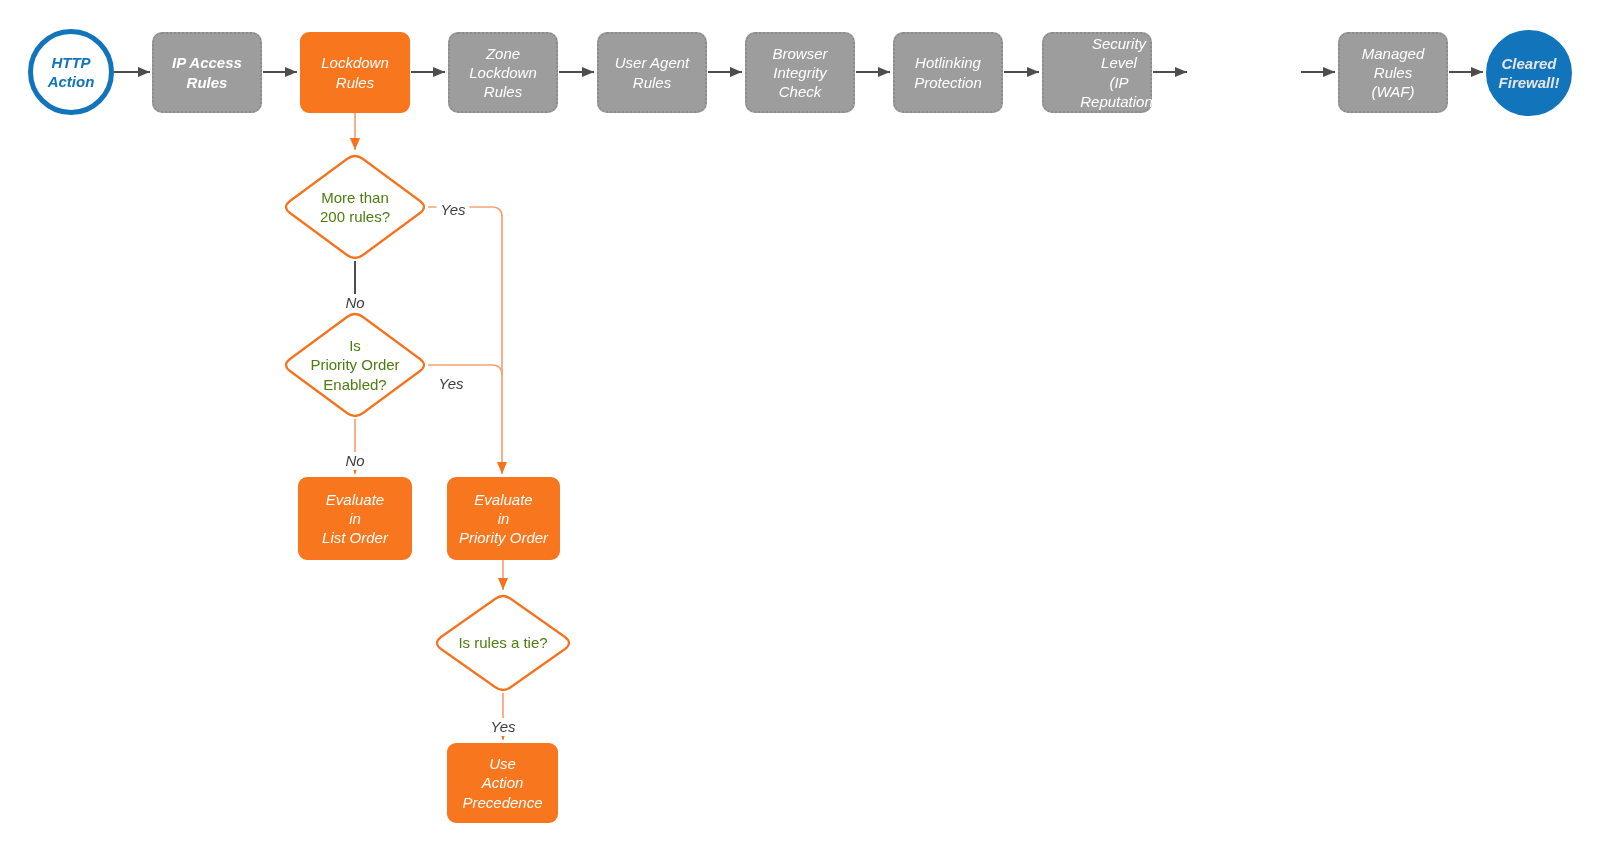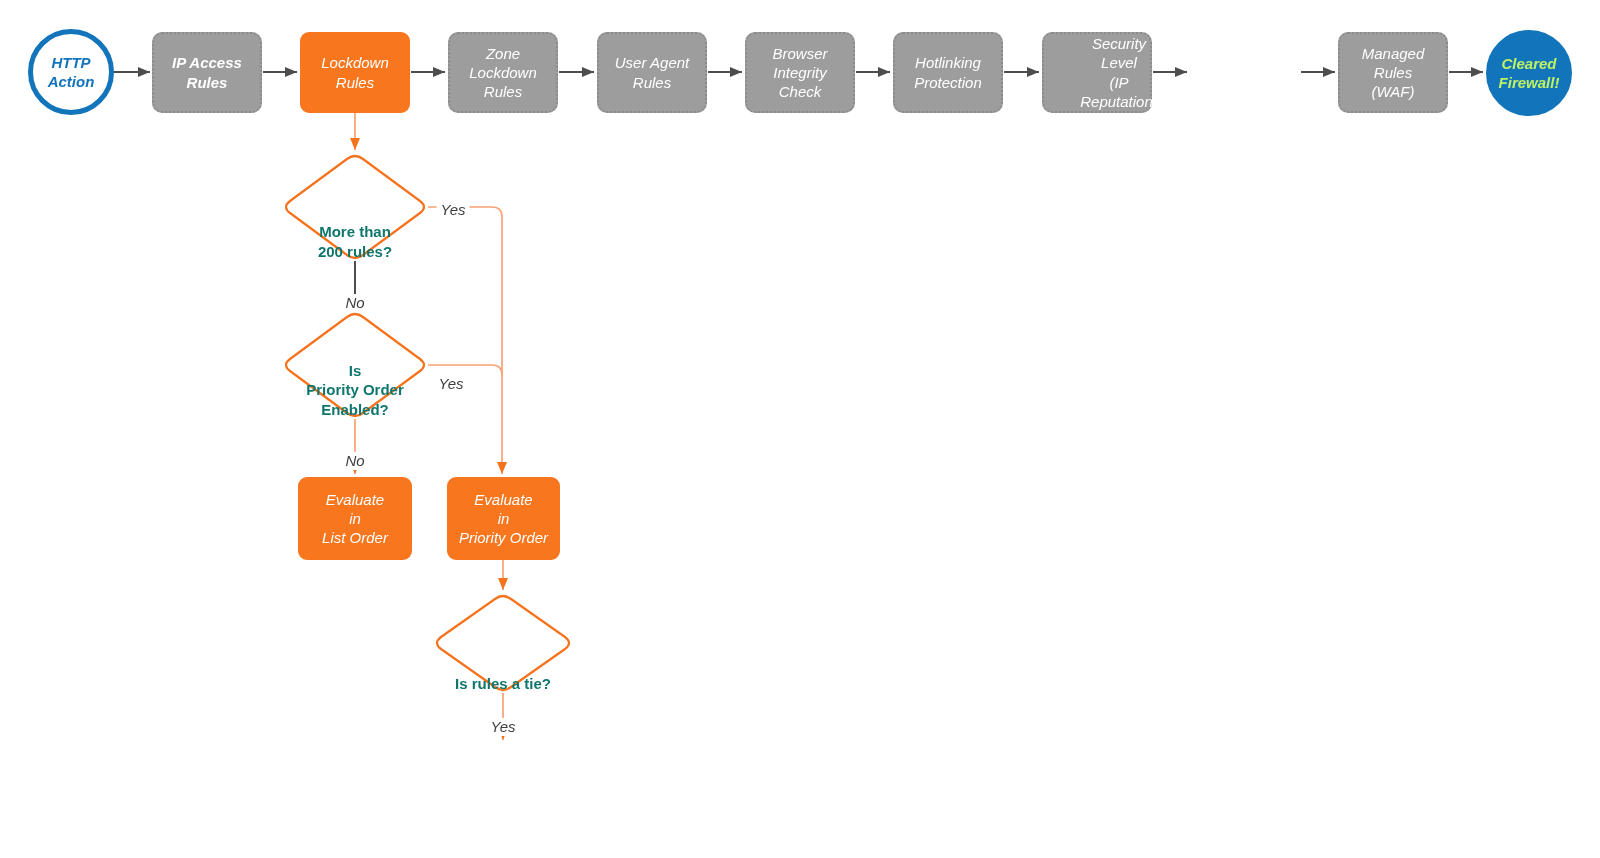--- a/index.html
+++ b/index.html
@@ -64,33 +64,32 @@
     font-style: italic;
   }
   .terminal.start {
     border: 5px solid var(--accent-blue, #1274ba);
     background: #ffffff;
     color: var(--accent-blue, #1274ba);
   }
   .terminal.end {
     background: var(--accent-blue, #1274ba);
     border: 5px solid var(--accent-blue, #1274ba);
-    color: #bef264;
+    color: #e5e5e5;
   }
   .dlabel {
     position: absolute;
     display: flex;
-    align-items: flex-end;
+    align-items: center;
     justify-content: center;
     text-align: center;
     white-space: pre-line;
     line-height: 1.3;
     font-size: 15px;
-    color: #0f766e;
-    font-weight: bold;
+    color: #4d7c0f;
   }
   .elabel {
     position: absolute;
     transform: translate(-50%, -50%);
     font-size: 15px;
     font-style: italic;
     color: #3e3e3e;
     background: #ffffff;
     padding: 0 4px;
     line-height: 1.2;
@@ -198,20 +197,25 @@
   <div class="node step-orange" style="left:298px; top:477px; width:114px; height:83px;">
     <span>Evaluate
 in
 List Order</span>
   </div>
   <div class="node step-orange" style="left:447px; top:477px; width:113px; height:83px;">
     <span>Evaluate
 in
 Priority Order</span>
   </div>
+  <div class="node step-orange" style="left:447px; top:743px; width:111px; height:80px;">
+    <span>Use
+Action
+Precedence</span>
+  </div>
 
   <div class="elabel" style="left:453px; top:190px;">Yes</div>
   <div class="elabel" style="left:355px; top:283px;">No</div>
   <div class="elabel" style="left:451px; top:364px;">Yes</div>
   <div class="elabel" style="left:355px; top:441px;">No</div>
   <div class="elabel" style="left:503px; top:707px;">Yes</div>
 
 </div>
 
 </body></html>

